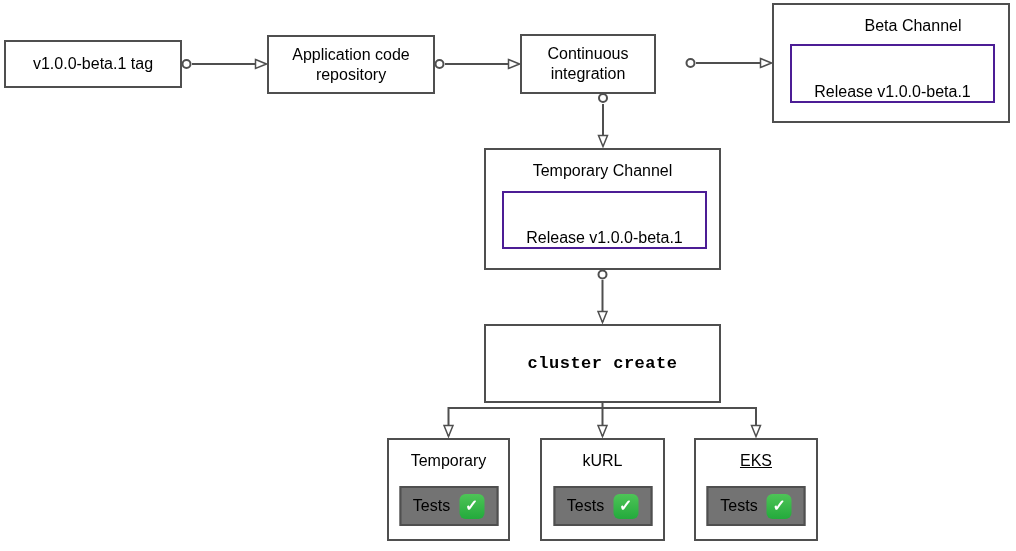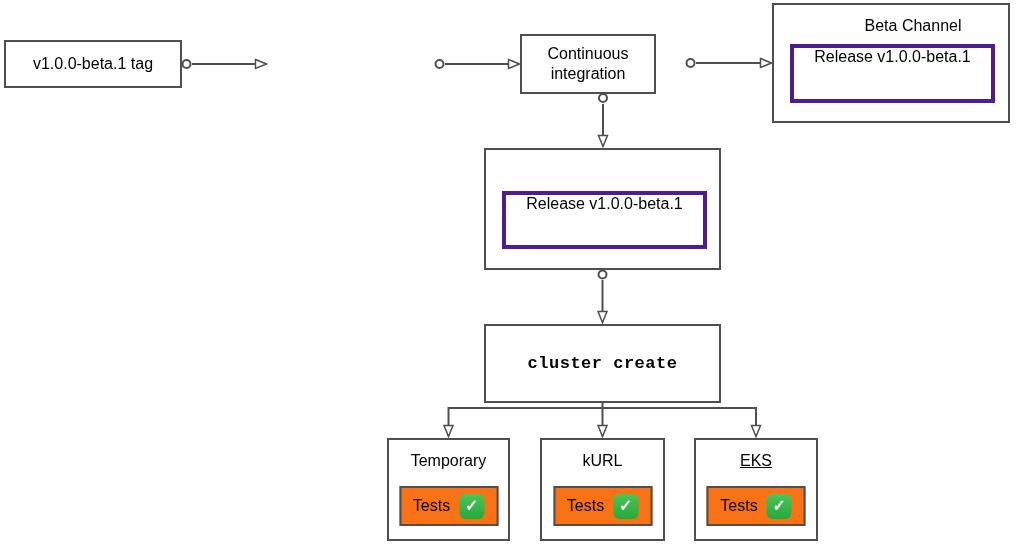--- a/index.html
+++ b/index.html
@@ -44,24 +44,24 @@
     text-align: center;
   }
   .container-title {
     margin-top: 11px;
     font-size: 16px;
     line-height: 19px;
   }
   .inner-node {
     position: absolute;
     background: #ffffff;
-    border: 4px solid #4c1d95;
+    border: 2px solid #4c1d95;
     box-sizing: border-box;
     display: flex;
-    align-items: flex-start;
+    align-items: flex-end;
     justify-content: center;
     font-size: 16px;
   }
   .constrain {
     display: inline-block;
     max-width: 130px;
   }
   #node-tag      { left: 4px;   top: 40px;  width: 178px; height: 48px; }
   #node-repo     { left: 267px; top: 35px;  width: 168px; height: 59px; }
   #node-ci       { left: 520px; top: 34px;  width: 136px; height: 60px; }
@@ -75,21 +75,21 @@
   #node-openshift { left: 387px; top: 438px; width: 123px; height: 103px; }
   #node-kurl      { left: 540px; top: 438px; width: 125px; height: 103px; }
   #node-eks       { left: 694px; top: 438px; width: 124px; height: 103px; text-decoration: underline; }
   .tests-box {
     position: absolute;
     left: 50%;
     transform: translateX(-50%);
     top: 46px;
     width: 99px;
     height: 40px;
-    background: #f97316;
+    background: #737373;
     border: 2px solid #4f4f4f;
     box-sizing: border-box;
     display: flex;
     align-items: center;
     justify-content: center;
     gap: 9px;
     font-size: 16px;
   }
   .check-badge {
     display: inline-flex;
@@ -133,33 +133,37 @@
       <circle cx="603" cy="98" r="4"></circle>
       <circle cx="602.5" cy="274.5" r="4"></circle>
       <circle cx="602.5" cy="389.5" r="4"></circle>
     </g>
   </svg>
 
   <div id="node-tag" class="node">
     <span>v1.0.0-beta.1 tag</span>
   </div>
 
+  <div id="node-repo" class="node">
+    <span class="constrain">Application code repository</span>
+  </div>
 
   <div id="node-ci" class="node">
     <span class="constrain">Continuous integration</span>
   </div>
 
   <div id="node-beta" class="container-node">
     <div class="container-title">Beta Channel</div>
     <div class="inner-node">
       <span>Release v1.0.0-beta.1</span>
     </div>
   </div>
 
   <div id="node-temp" class="container-node">
+    <div class="container-title">Temporary Channel</div>
     <div class="inner-node">
       <span>Release v1.0.0-beta.1</span>
     </div>
   </div>
 
   <div id="node-cluster" class="node">
     <span>cluster create</span>
   </div>
 
   <div id="node-openshift" class="container-node">

